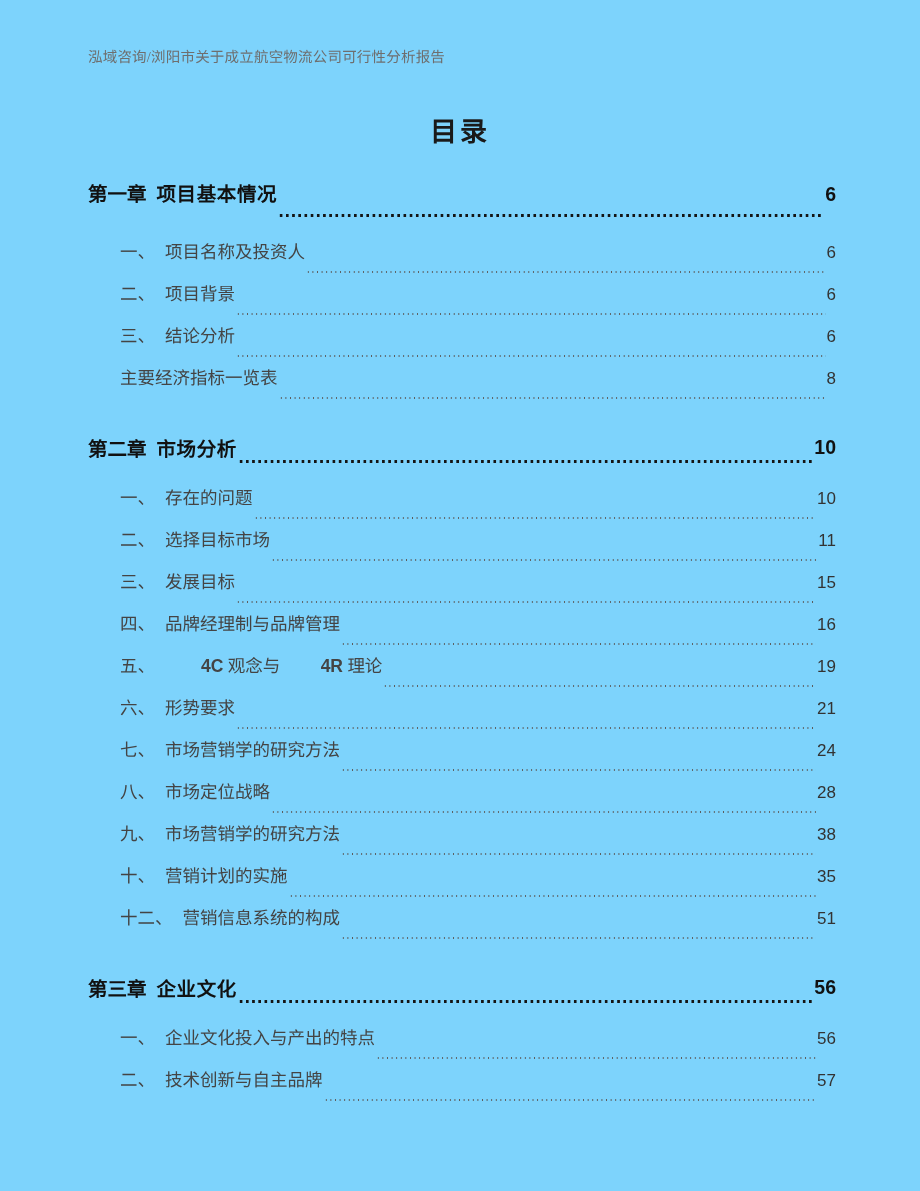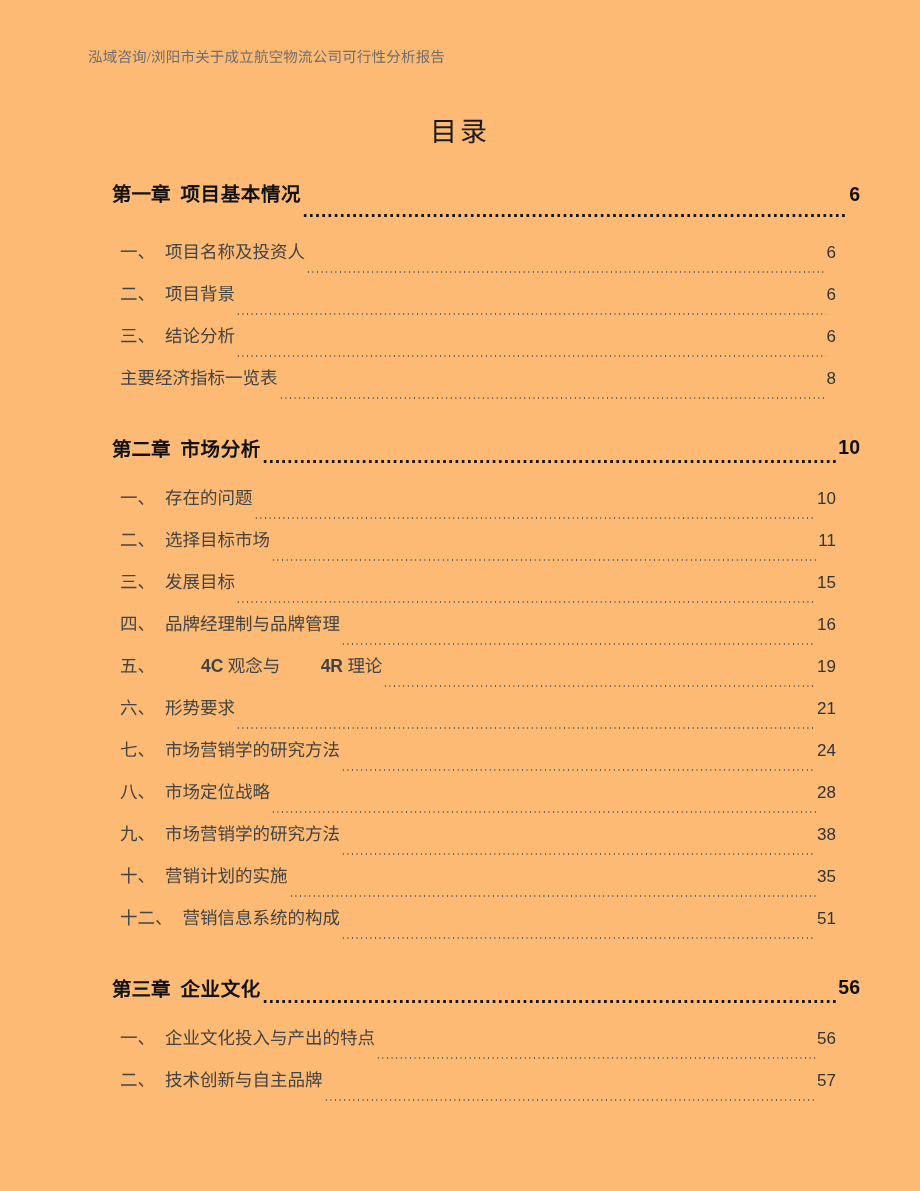--- a/index.html
+++ b/index.html
@@ -11,21 +11,21 @@
   body {
     font-family: "Liberation Serif", "DejaVu Serif", serif;
     color: #000000;
     -webkit-font-smoothing: antialiased;
   }
   .page {
     position: relative;
     width: 920px;
     height: 1191px;
     margin: 0 auto;
-    background: #fdba74;
+    background: #7dd3fc;
     overflow: hidden;
     box-sizing: border-box;
   }
 
   
   .doc-header {
     position: absolute;
     top: 46px;
     left: 88px;
     right: 88px;
@@ -38,21 +38,21 @@
 
   
   .toc-title {
     position: absolute;
     top: 112px;
     left: 0;
     right: 0;
     text-align: center;
     font-size: 27px;
     line-height: 40px;
-    font-weight: normal;
+    font-weight: bold;
     color: #1a1a1a;
     letter-spacing: 3px;
   }
 
   
   .toc {
     position: absolute;
     top: 178px;
     left: 88px;
     width: 748px;
@@ -67,21 +67,20 @@
   }
 
   
   .toc-row.level-chapter {
     height: 46px;
     font-size: 19.5px;
     font-weight: bold;
     color: #111111;
     padding-left: 0;
     padding-right: 0;
-    margin-left: 24px;
   }
   .toc-row.level-chapter .toc-text {
     letter-spacing: 0.6px;
   }
   .toc-row.level-chapter .leader {
     margin: 0 0 0 1px;
     background-image: radial-gradient(circle at 50% 50%, #141414 0 1.35px, transparent 1.5px);
     background-size: 6.2px 100%;
     background-position: 0 center;
     background-repeat: repeat-x;

